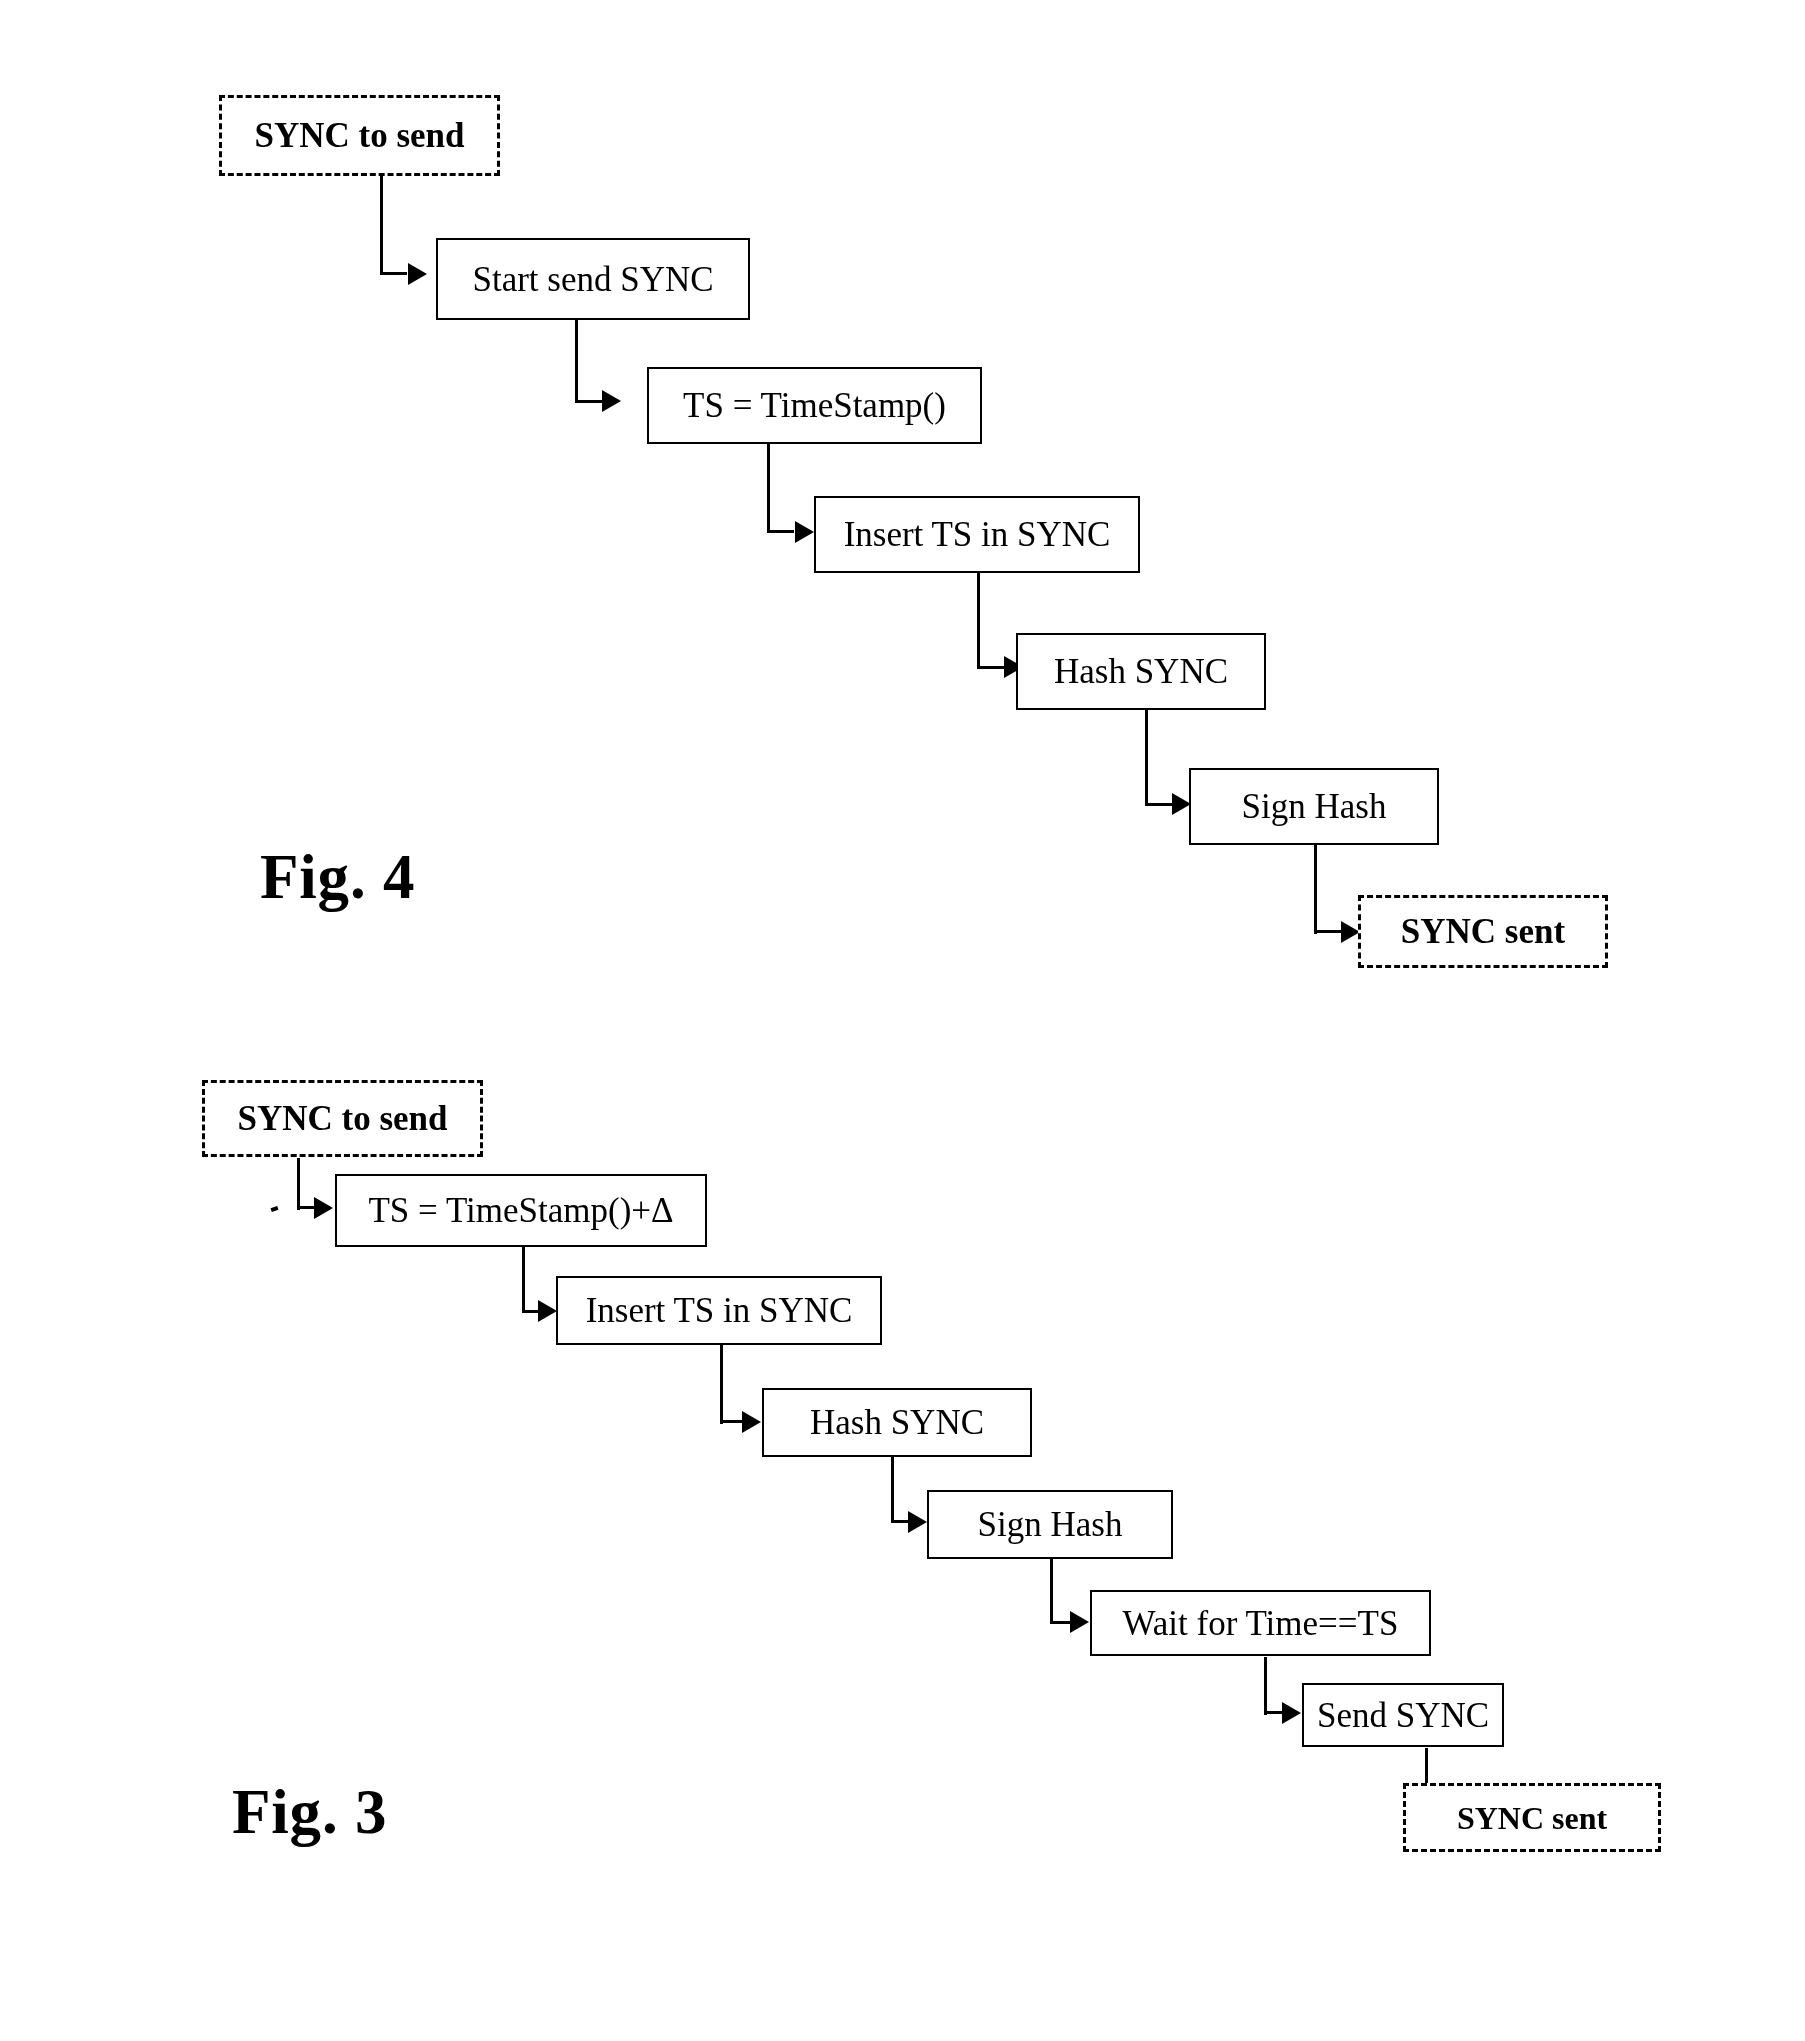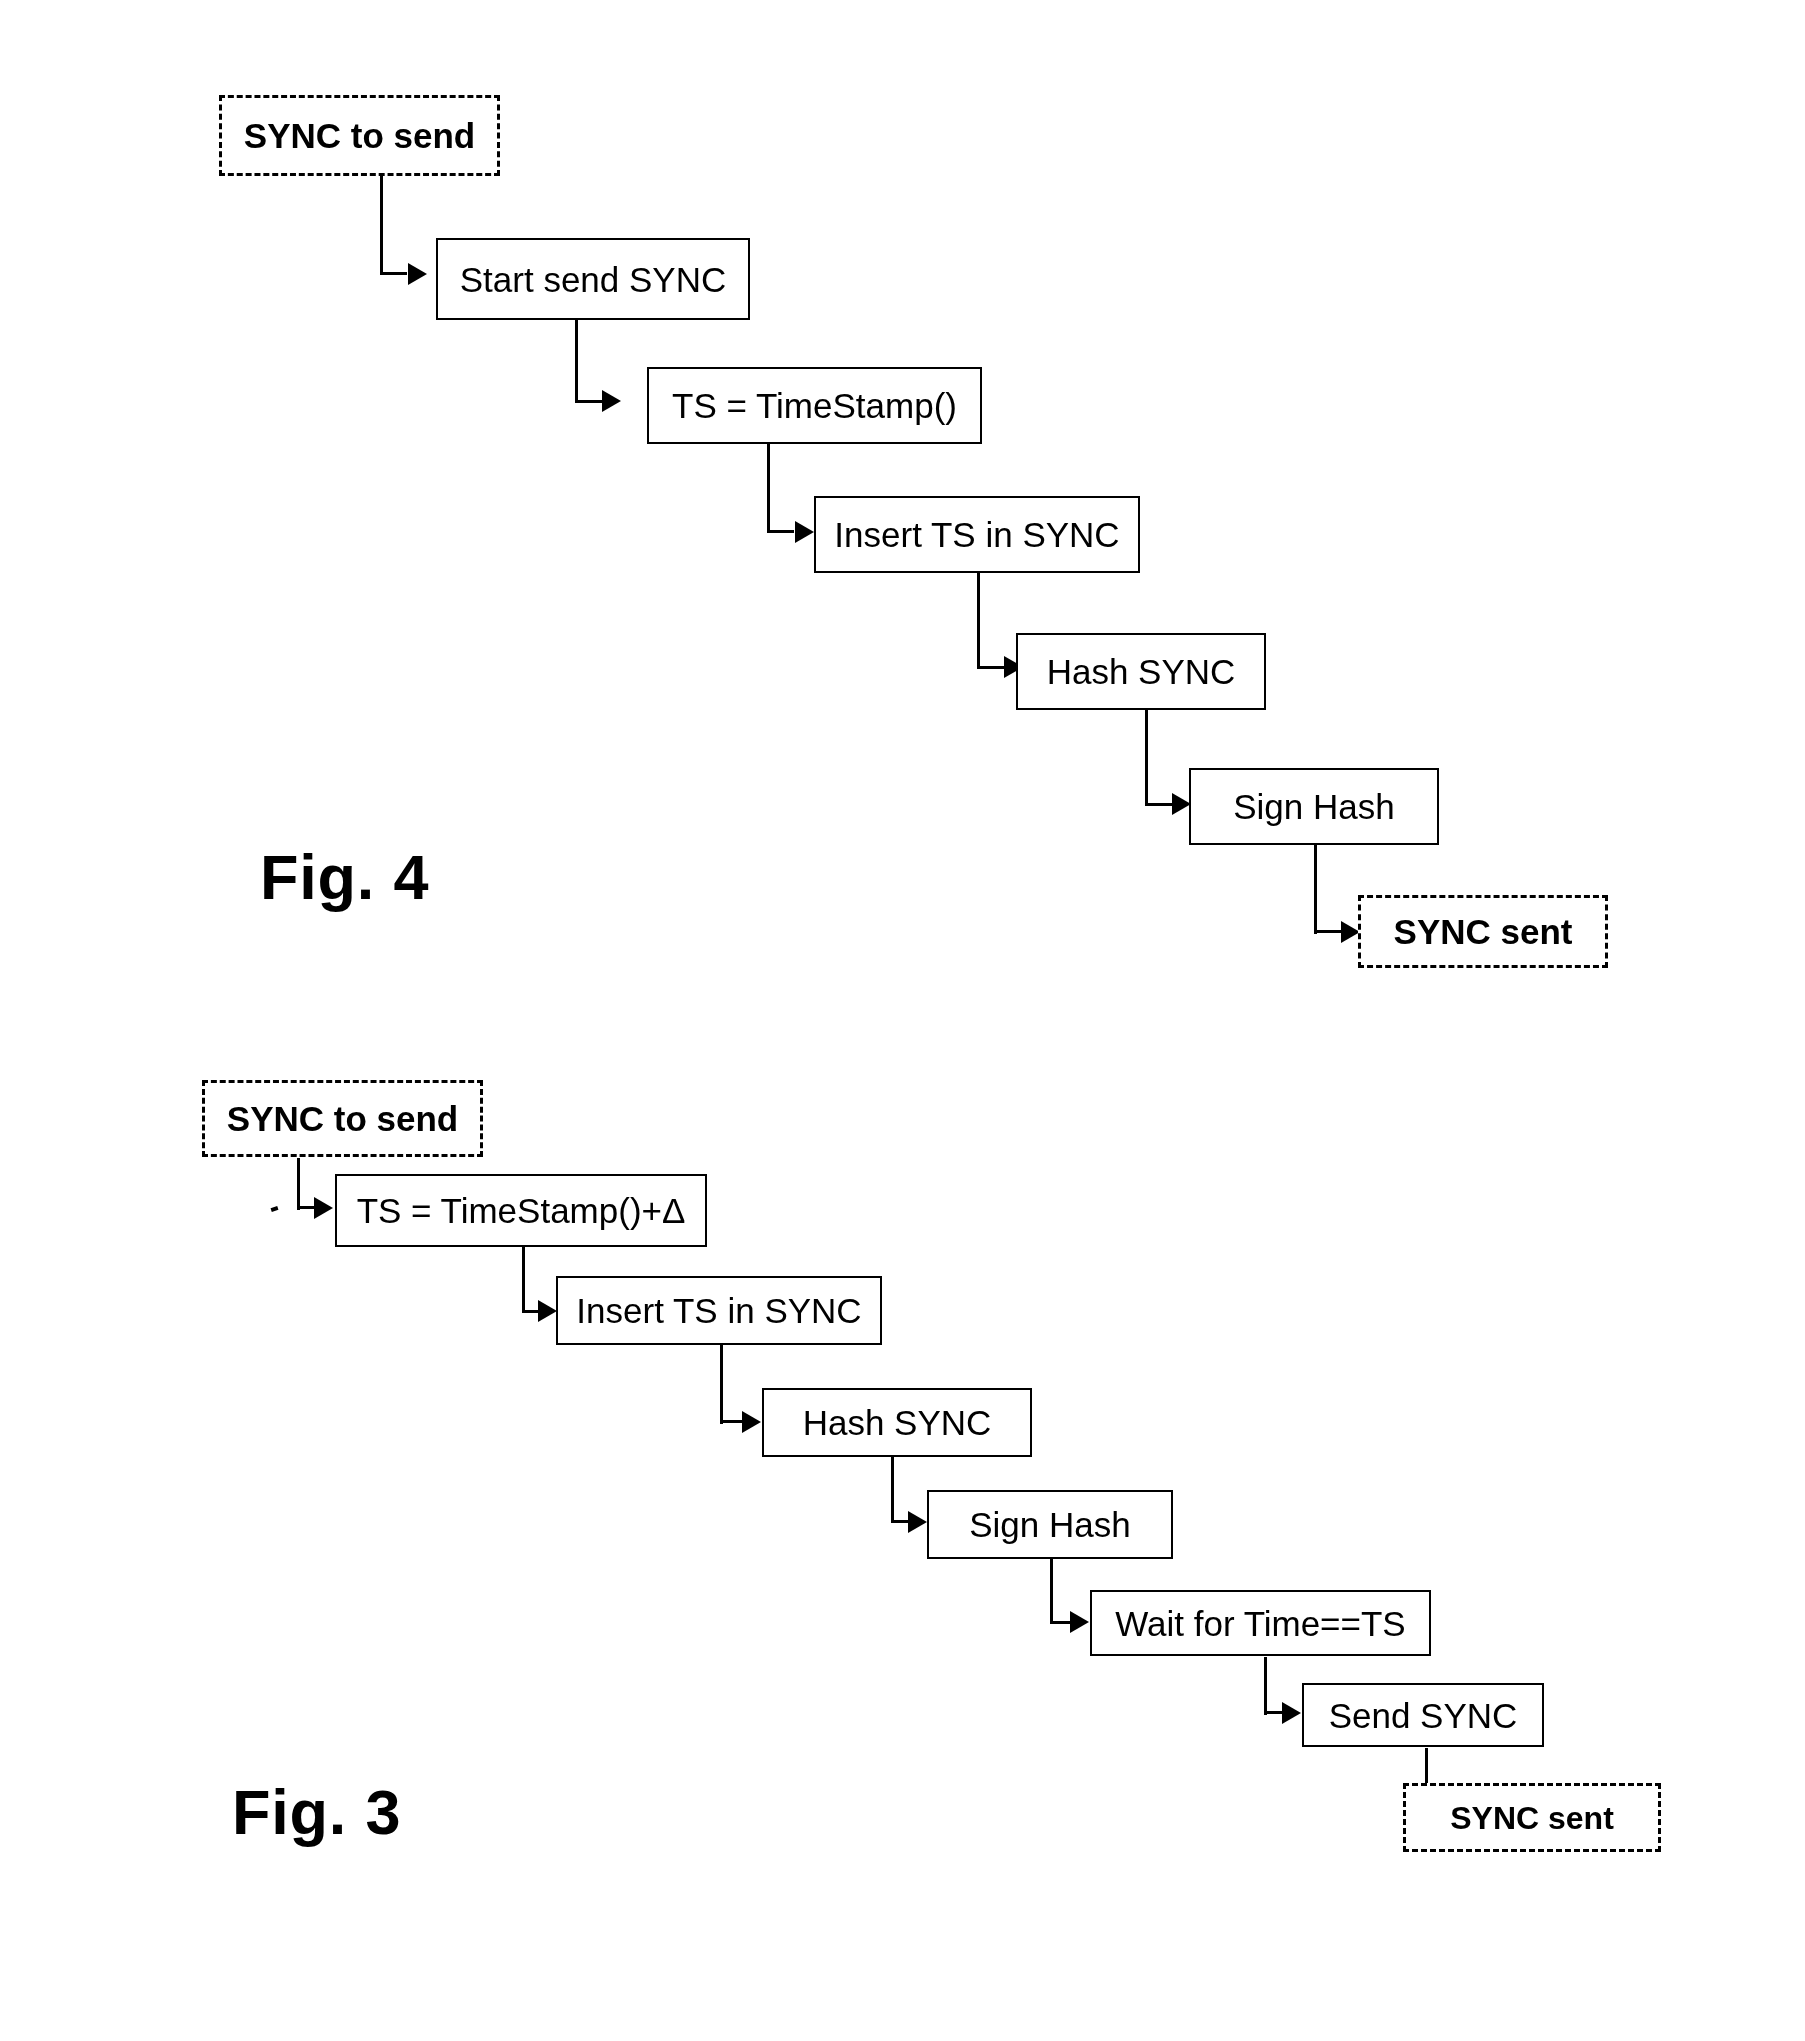--- a/index.html
+++ b/index.html
@@ -5,21 +5,21 @@
   html, body {
     margin: 0;
     padding: 0;
     background: #ffffff;
   }
   #page {
     position: relative;
     width: 1806px;
     height: 2042px;
     background: #ffffff;
-    font-family: Liberation Sans, sans-serif;
+    font-family: Liberation Serif, serif;
     overflow: hidden;
   }
   
   .node {
     position: absolute;
     box-sizing: border-box;
     display: flex;
     align-items: center;
     justify-content: center;
     color: #000000;
@@ -163,21 +163,21 @@
     <div class="node solid" style="left:335px; top:1174px; width:372px; height:73px;">TS = TimeStamp()+Δ</div>
 
     <div class="node solid" style="left:556px; top:1276px; width:326px; height:69px;">Insert TS in SYNC</div>
 
     <div class="node solid" style="left:762px; top:1388px; width:270px; height:69px;">Hash SYNC</div>
 
     <div class="node solid" style="left:927px; top:1490px; width:246px; height:69px;">Sign Hash</div>
 
     <div class="node solid" style="left:1090px; top:1590px; width:341px; height:66px;text-align:center;">Wait for Time==TS</div>
 
-    <div class="node solid" style="left:1302px; top:1683px; width:242px; height:64px;">Send SYNC</div>
+    <div class="node solid" style="left:1302px; top:1683px; width:202px; height:64px;">Send SYNC</div>
 
     <div class="node dashed small" style="left:1403px; top:1783px; width:258px; height:69px;">SYNC sent</div>
 
     <div class="fig-caption" id="fig2-caption" style="left:232px; top:1781px;">Fig. 3</div>
   </div>
 
 </div>
 
 
 </body></html>

